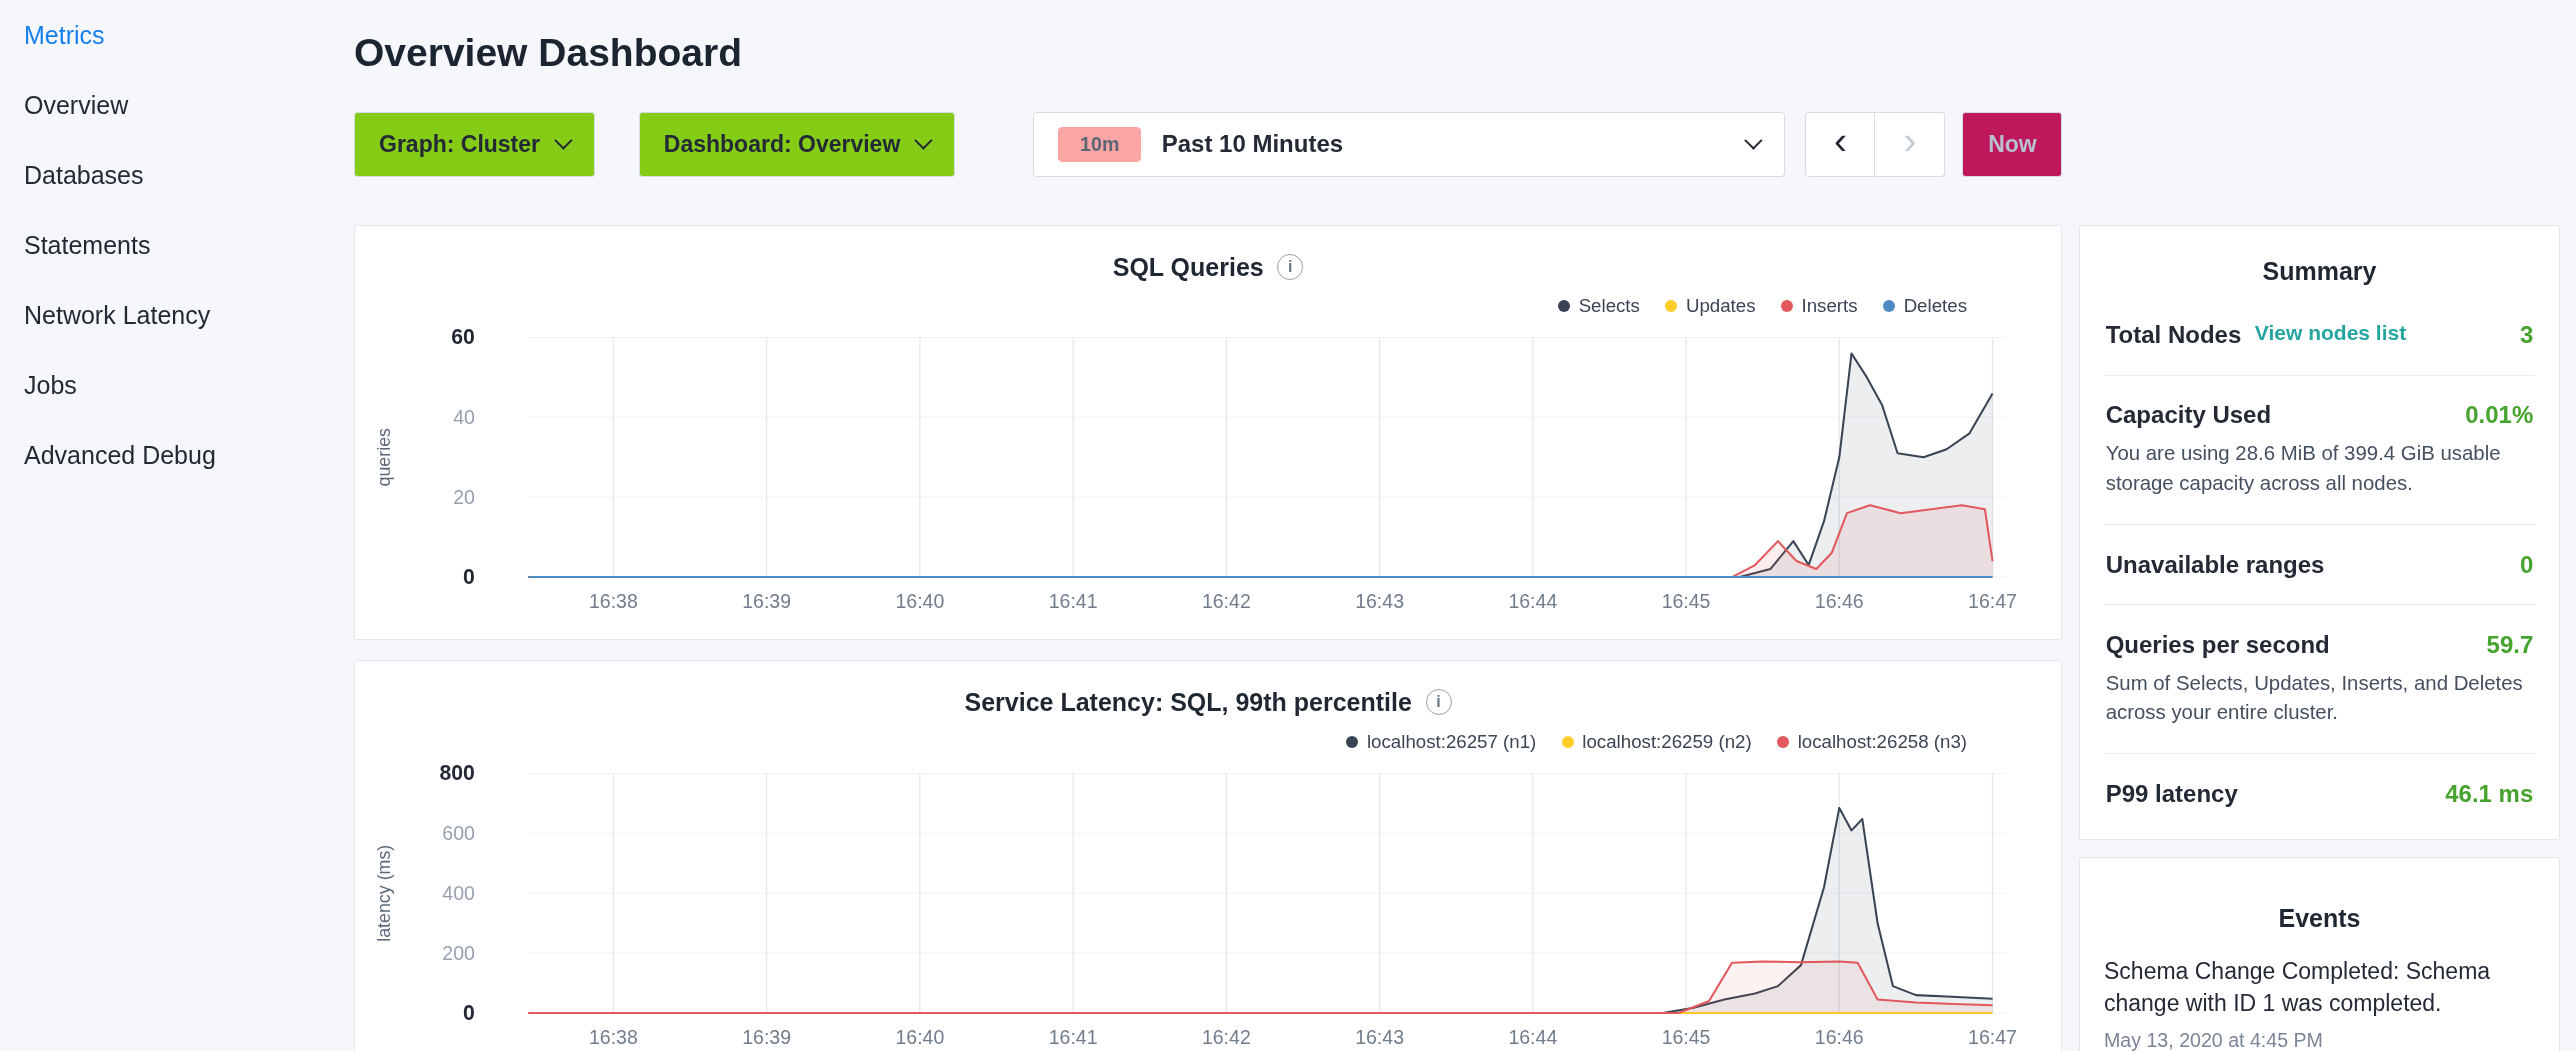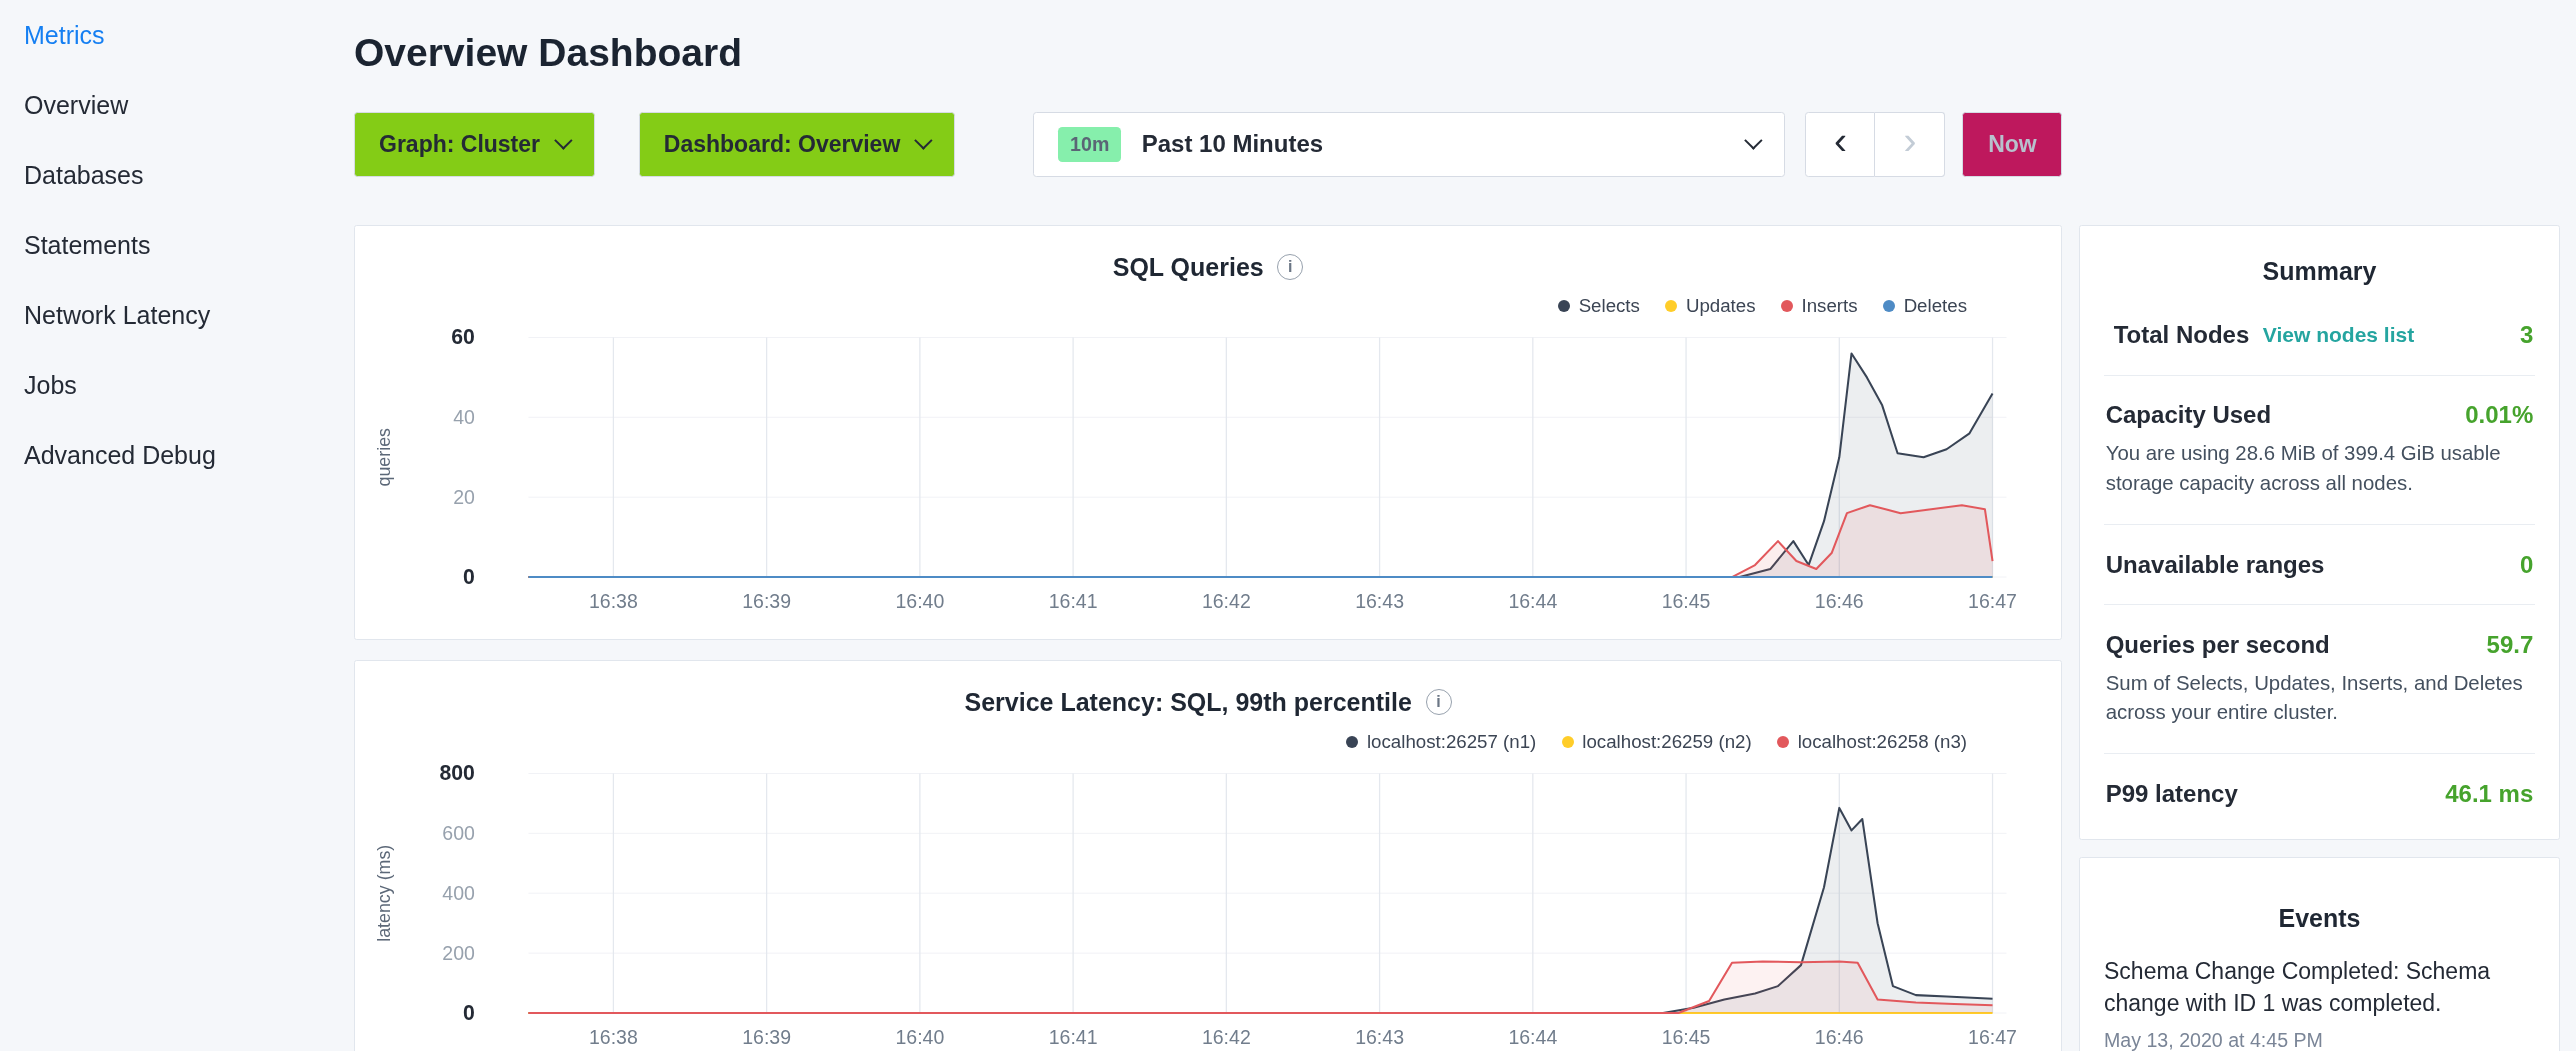--- a/index.html
+++ b/index.html
@@ -32,21 +32,21 @@
   .chev{
     width:12.8px;height:12.8px;border-right:2.6px solid #242a35;border-bottom:2.6px solid #242a35;
     transform:rotate(45deg);margin-top:-6.8px;flex:0 0 auto;
   }
   .timepicker{
     margin-left:78px;width:752px;height:65px;background:#fff;
     border:0.9px solid #d6dbe4;border-radius:3.4px;display:flex;align-items:center;
     padding:0 24px;gap:20.4px;cursor:pointer;
   }
   .time-badge{
-    background:#86efac;border-radius:4.3px;padding:6px 12px;
+    background:#fca5a5;border-radius:4.3px;padding:6px 22px;
     font-size:19.6px;font-weight:700;color:#5a6575;
   }
   .time-label{font-size:24px;font-weight:700;color:#242a35;flex:1;}
   .navgroup{display:flex;margin-left:20.4px;}
   .navbtn{
     width:70px;height:65px;background:#fff;border:0.9px solid #d6dbe4;
     display:flex;align-items:center;justify-content:center;
     font-size:39px;line-height:1;cursor:pointer;color:#242a35;padding-bottom:6.8px;
   }
   .navbtn.prev{border-radius:3.4px 0 0 3.4px;}
@@ -83,21 +83,21 @@
   .xtick{font-size:23px;fill:#717d8c;}
   .ytick{font-size:23px;fill:#97a1ad;}
   .ytick.edge{font-size:25px;fill:#242a35;font-weight:700;}
   .unit{font-size:21px;fill:#5c6878;}
   
   .side-title{text-align:center;font-size:25px;font-weight:700;color:#1f2733;padding:31px 0 10.2px 0;}
   .summary{padding:0 24px 5.1px 24px;}
   .sum-row{padding:25.5px 1.7px;border-bottom:0.9px solid #e9edf2;}
   .sum-row:last-child{border-bottom:none;}
   .sum-head{display:flex;justify-content:space-between;align-items:baseline;}
-  .sum-labelwrap{display:flex;align-items:center;margin-left:8px;}
+  .sum-labelwrap{display:flex;align-items:flex-start;}
   .sum-label{font-size:24px;font-weight:700;color:#242a35;}
   .sum-link{font-size:21px;font-weight:700;color:#25a5a0;margin-left:13.6px;cursor:pointer;text-decoration:none;}
   .sum-value{font-size:24px;font-weight:700;color:#46a32d;white-space:nowrap;}
   .sum-desc{font-size:20.4px;color:#44505f;line-height:1.45;margin-top:10.2px;}
   .events{margin-top:17px;height:223px;padding:17px 24px 0 24px;overflow:hidden;}
   .events .side-title{padding-top:29px;}
   .event-text{font-size:23px;color:#242a35;line-height:1.42;margin-top:12px;}
   .event-time{font-size:19.6px;color:#7a8597;margin-top:8.5px;}
 </style>
 </head>

